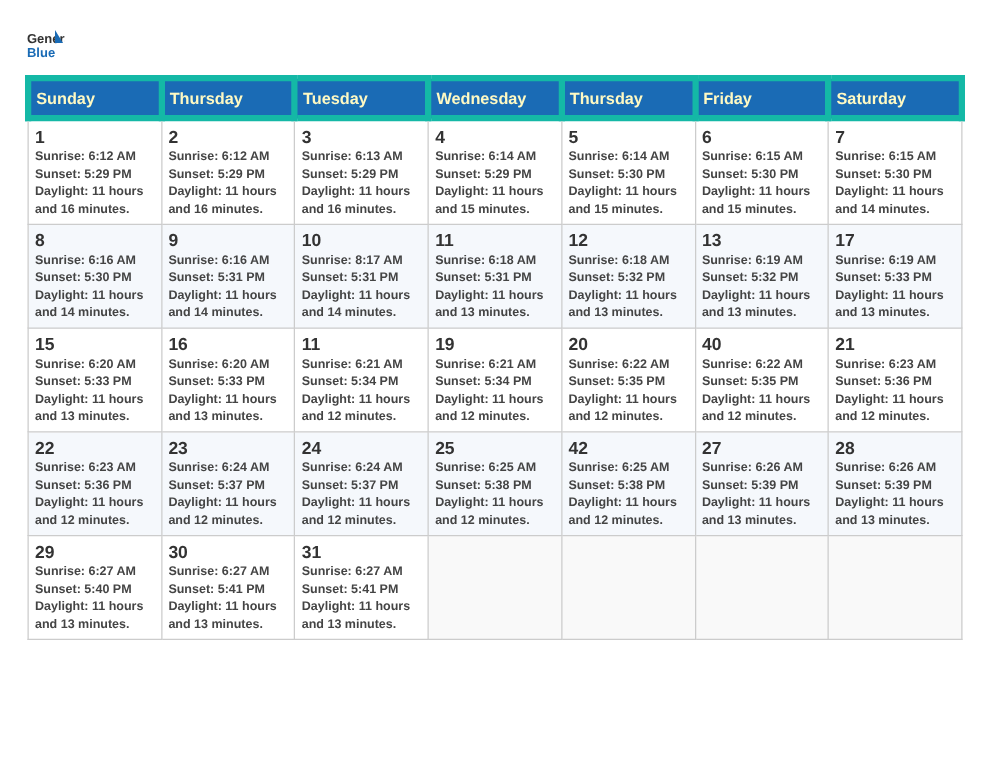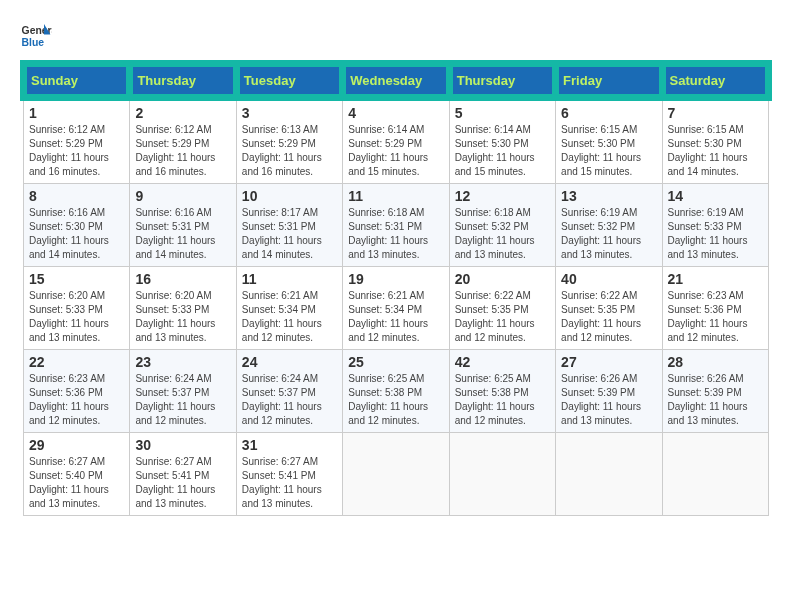--- a/index.html
+++ b/index.html
@@ -37,25 +37,25 @@
       font-size: 16px;
       color: #555;
     }
     .calendar {
       width: 100%;
       border-collapse: collapse;
       font-size: 11px;
     }
     .calendar thead tr th {
       background-color: #1a6bb5;
-      color: #bef264;
+      color: #fef9c3;
       padding: 6px 4px;
       text-align: left;
       font-size: 13px;
-      border: 7px solid #14b8a6;
+      border: 5px solid #14b8a6;
     }
     .calendar tbody tr td {
       vertical-align: top;
       border: 1px solid #ccc;
       padding: 4px 5px;
       min-height: 80px;
       width: calc(100% / 7);
     }
     .calendar tbody tr:nth-child(even) td {
       background-color: #f5f8fc;
@@ -67,20 +67,21 @@
       font-size: 14px;
       font-weight: bold;
       color: #333;
       display: block;
       margin-bottom: 2px;
     }
     .day-info {
       font-size: 10px;
       color: #444;
       line-height: 1.4;
+      font-weight: bold;
     }
     .empty-cell {
       background-color: #f9f9f9 !important;
     }
   </style>
 </head>
 <body>
 
 <div class="header-section">
   <div class="logo">
@@ -210,21 +211,21 @@
         </td>
         <td>
           <span class="day-number">13</span>
           <div class="day-info">
             <span>Sunrise: 6:19 AM</span><br>
             <span>Sunset: 5:32 PM</span><br>
             <span>Daylight: 11 hours and 13 minutes.</span>
           </div>
         </td>
         <td>
-          <span class="day-number">14</span>
+          <span class="day-number">17</span>
           <div class="day-info">
             <span>Sunrise: 6:19 AM</span><br>
             <span>Sunset: 5:33 PM</span><br>
             <span>Daylight: 11 hours and 13 minutes.</span>
           </div>
         </td>
       </tr>
       <tr>
         <td>
           <span class="day-number">15</span>

